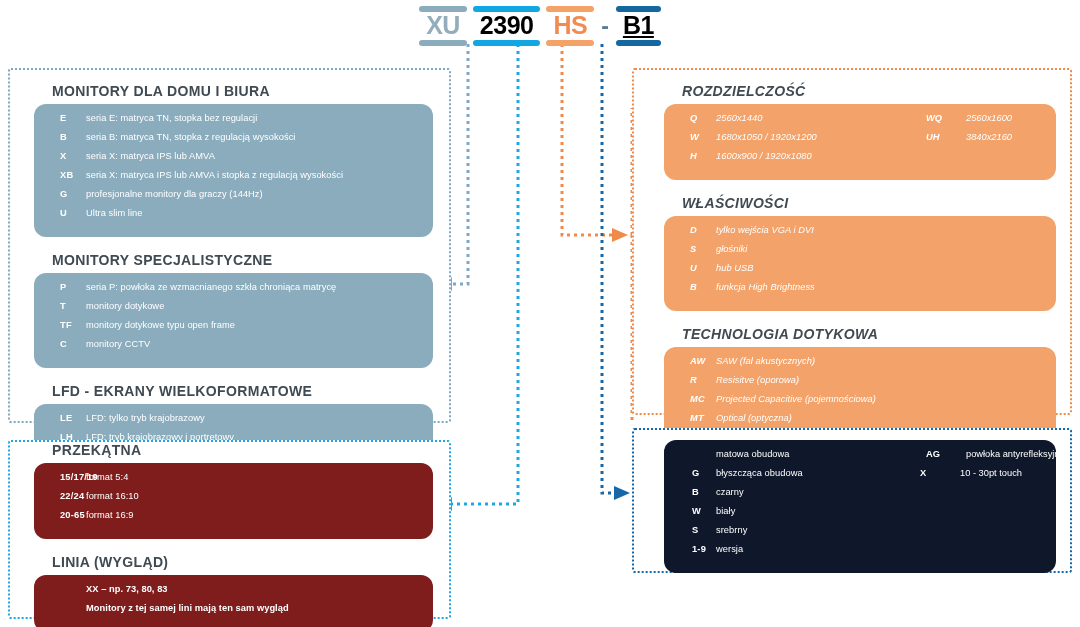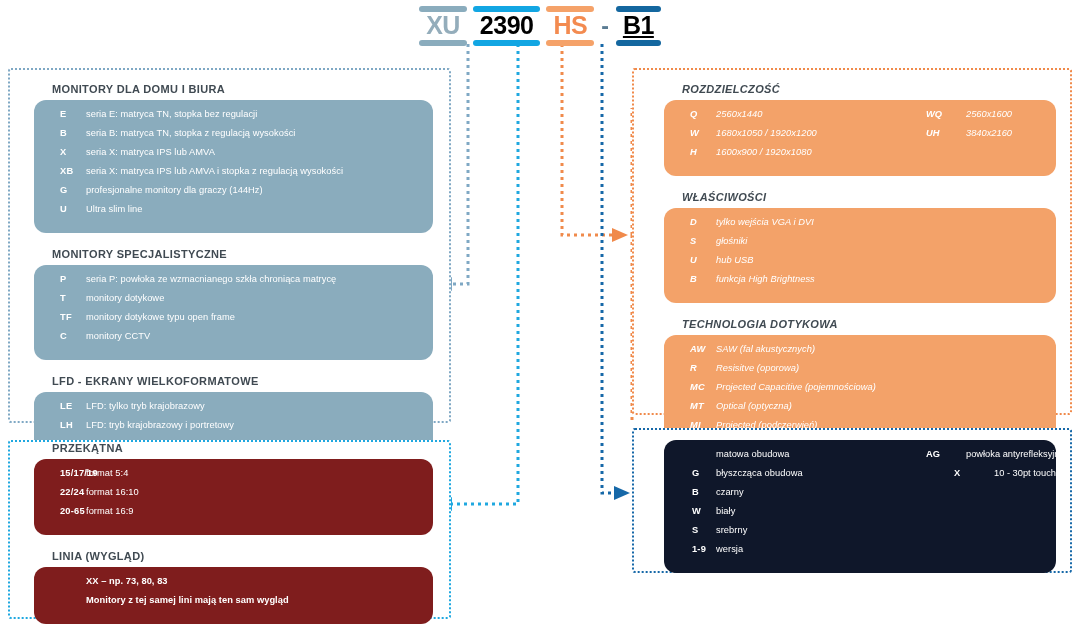--- a/index.html
+++ b/index.html
@@ -40,21 +40,21 @@
   }
 
   
   .panel {
     position: absolute;
     border-width: 2px; border-style: dotted;
     border-radius: 3px;
     background: #ffffff;
   }
   .panel-sec-head {
-    font-size: 11px; font-weight: bold; letter-spacing: 0.35px;
+    font-size: 14px; font-weight: bold; letter-spacing: 0.35px;
     color: #404a52;
     margin: 0 0 5px 42px;
   }
   .block {
     border-radius: 12px;
     padding: 9px 0 10px 0;
     margin: 0 16px 0 24px;
   }
   .row {
     display: flex; align-items: baseline;
@@ -325,21 +325,21 @@
   <div class="panel" id="panel-right-bottom">
       <div class="block blk-navy">
         <div class="row two-col">
           <span class="code"></span>
           <span class="desc" style="flex: 0 0 auto; width: 210px;">matowa obudowa</span>
           <span class="code2">AG</span>
           <span class="desc2">powłoka antyrefleksyjna</span>
         </div>
         <div class="row two-col">
           <span class="code">G</span>
-          <span class="desc" style="flex: 0 0 auto; width: 238px;">błyszcząca obudowa</span>
+          <span class="desc" style="flex: 0 0 auto; width: 204px;">błyszcząca obudowa</span>
           <span class="code2">X</span>
           <span class="desc2">10 - 30pt touch</span>
         </div>
         <div class="row two-col">
           <span class="code">B</span>
           <span class="desc" style="flex: 0 0 auto; width: 210px;">czarny</span>
           <span class="code2"></span>
           <span class="desc2"></span>
         </div>
         <div class="row two-col">

